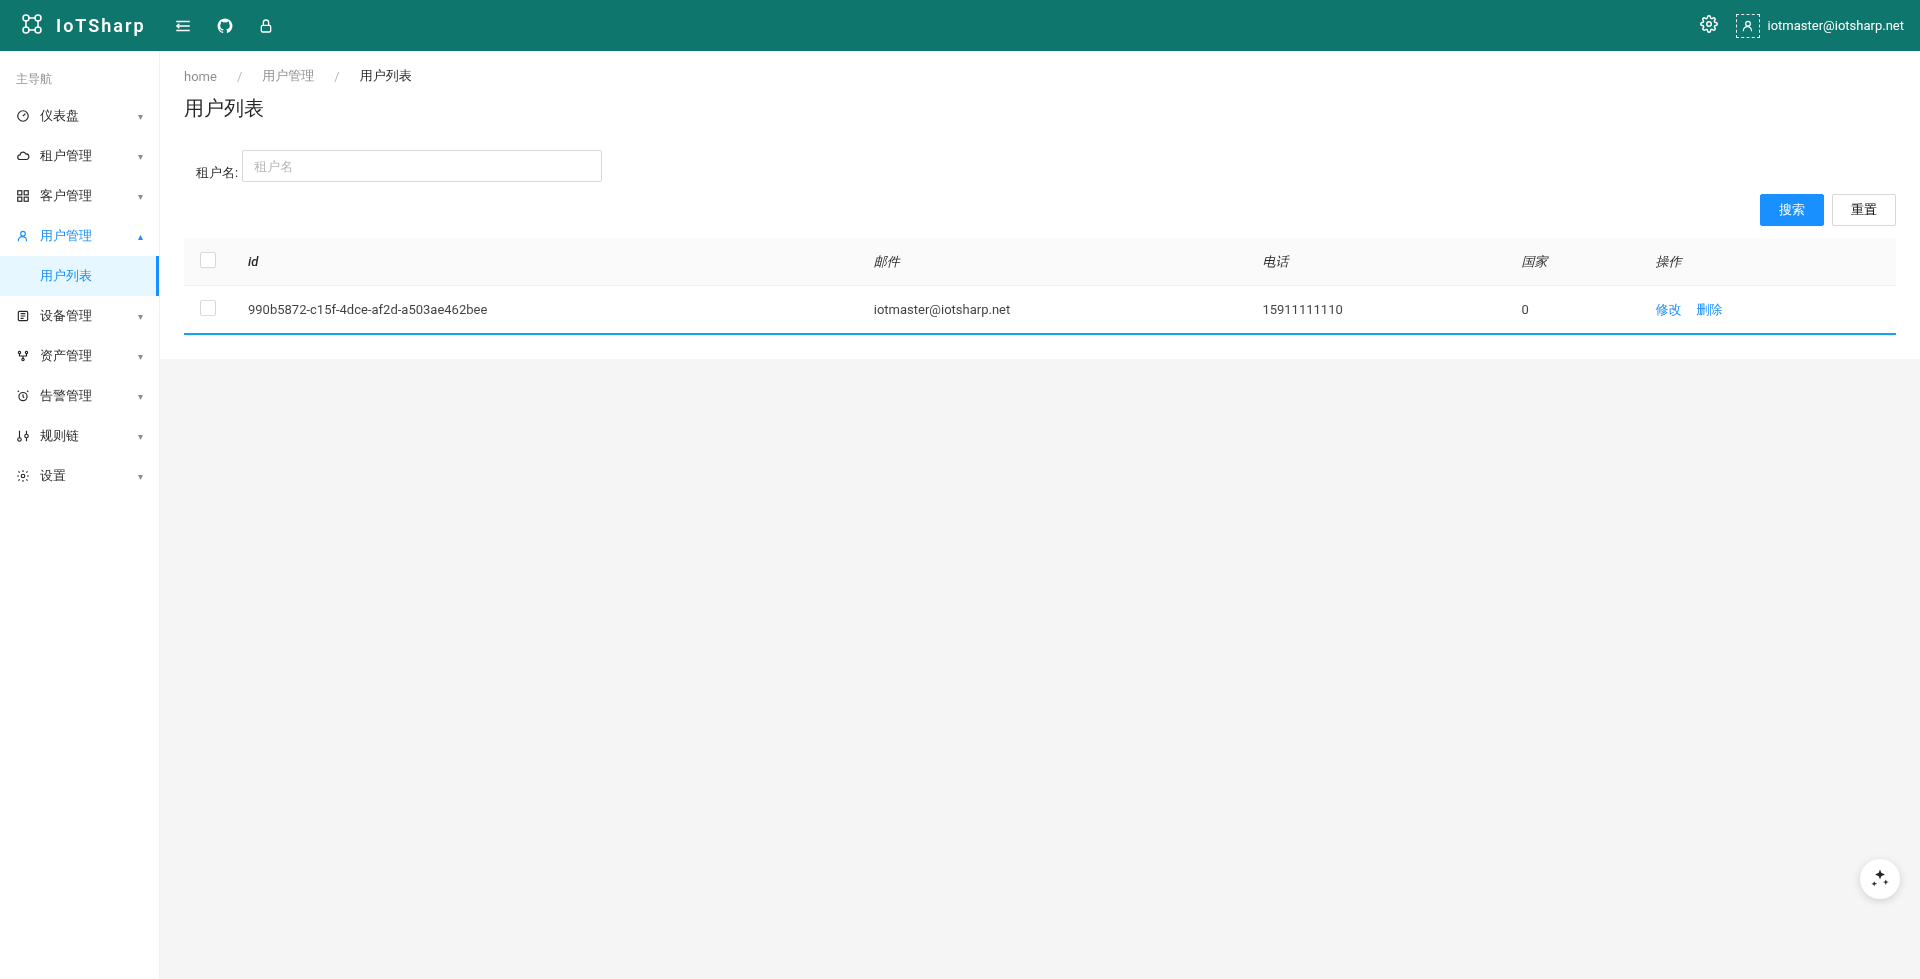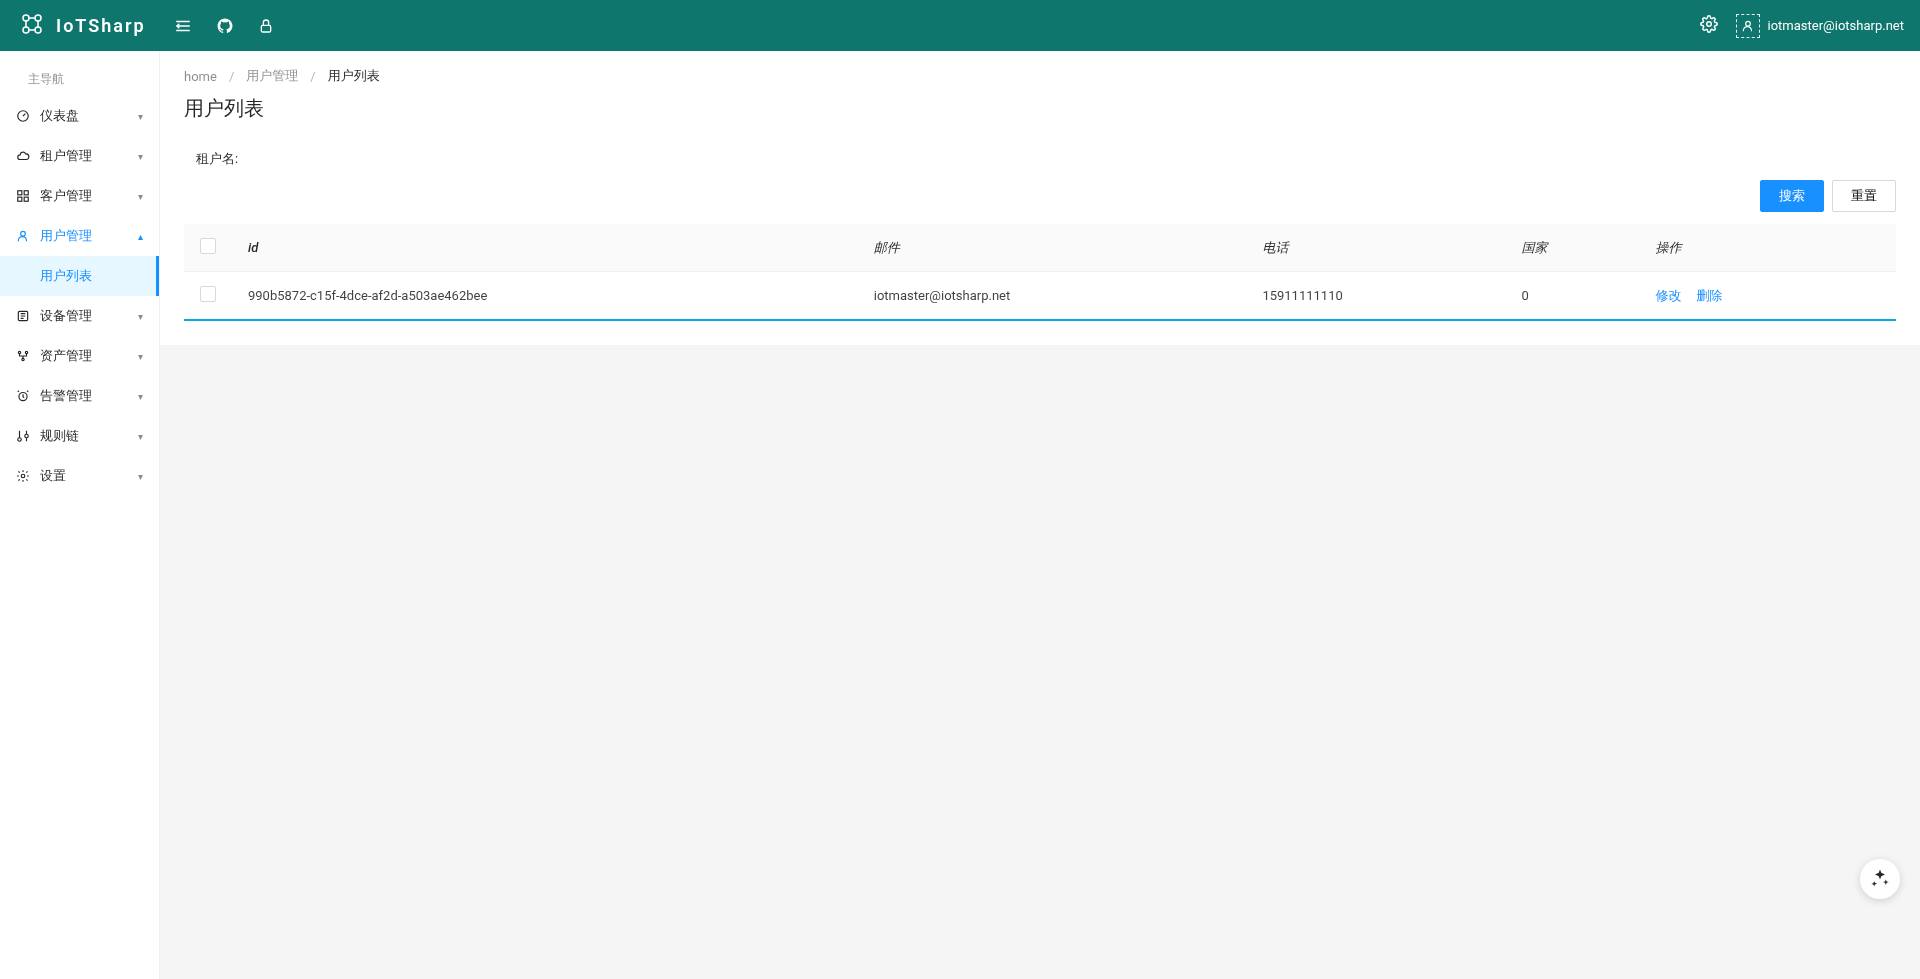--- a/index.html
+++ b/index.html
@@ -13,34 +13,34 @@
 .header-icons .icon { cursor: pointer; display: flex; align-items: center; }
 .header-right { margin-left: auto; display: flex; align-items: center; gap: 18px; }
 .user-info { display: flex; align-items: center; gap: 8px; cursor: pointer; font-size: 13px; }
 .avatar { width: 24px; height: 24px; border: 1.5px dashed rgba(255,255,255,0.9); display: flex; align-items: center; justify-content: center; font-size: 11px; }
 
 
 .layout { display: flex; min-height: calc(100vh - 51px); }
 
 
 .sidebar { width: 160px; background: #fff; border-right: 1px solid #f0f0f0; padding-top: 8px; }
-.nav-group-title { padding: 12px 28px 8px; color: rgba(0,0,0,0.45); font-size: 12px; }
+.nav-group-title { padding: 12px 16px 8px; color: rgba(0,0,0,0.45); font-size: 12px; }
 .nav-item { display: flex; align-items: center; padding: 0 16px; height: 40px; cursor: pointer; color: rgba(0,0,0,0.85); position: relative; }
 .nav-item.expanded { color: #1890ff; }
 .nav-icon { width: 14px; height: 14px; margin-right: 10px; display: inline-flex; align-items: center; justify-content: center; }
 .nav-label { flex: 1; font-size: 13px; }
 .nav-arrow { font-size: 10px; color: rgba(0,0,0,0.45); }
 .nav-item.expanded .nav-arrow { color: #1890ff; }
 .nav-sub { padding-left: 40px; height: 40px; display: flex; align-items: center; cursor: pointer; font-size: 13px; }
 .nav-sub.active { color: #1890ff; background: #e6f7ff; border-right: 3px solid #1890ff; }
 
 
 .content { flex: 1; display: flex; flex-direction: column; }
 .content-header { background: #fff; padding: 16px 24px 12px; }
-.breadcrumb { display: flex; align-items: center; gap: 12px; font-size: 13px; margin-bottom: 10px; }
+.breadcrumb { display: flex; align-items: center; gap: 20px; font-size: 13px; margin-bottom: 10px; }
 .breadcrumb .crumb { color: rgba(0,0,0,0.45); cursor: pointer; }
 .breadcrumb .sep { color: rgba(0,0,0,0.3); }
 .breadcrumb .crumb.current { color: rgba(0,0,0,0.85); cursor: default; }
 .page-title { font-size: 20px; font-weight: 500; }
 
 .content-body { background: #fff; margin: 0; padding: 16px 24px 24px; }
 
 .search-form { display: flex; align-items: flex-end; gap: 4px; margin-bottom: 12px; margin-left: 12px; }
 .form-label { color: rgba(0,0,0,0.85); font-size: 13px; }
 .form-input { height: 32px; border: 1px solid #d9d9d9; border-radius: 2px; padding: 0 11px; font-size: 13px; width: 360px; outline: none; }
@@ -234,20 +234,21 @@
         <span class="crumb">用户管理</span>
         <span class="sep">/</span>
         <span class="crumb current">用户列表</span>
       </div>
       <h1 class="page-title">用户列表</h1>
     </div>
 
     <div class="content-body">
       <div class="search-form">
         <label class="form-label">租户名:</label>
+        <input class="form-input" placeholder="租户名" style="">
       </div>
 
       <div class="action-row">
         <button class="btn btn-primary">搜索</button>
         <button class="btn">重置</button>
       </div>
 
       <table class="table">
         <thead>
           <tr>

